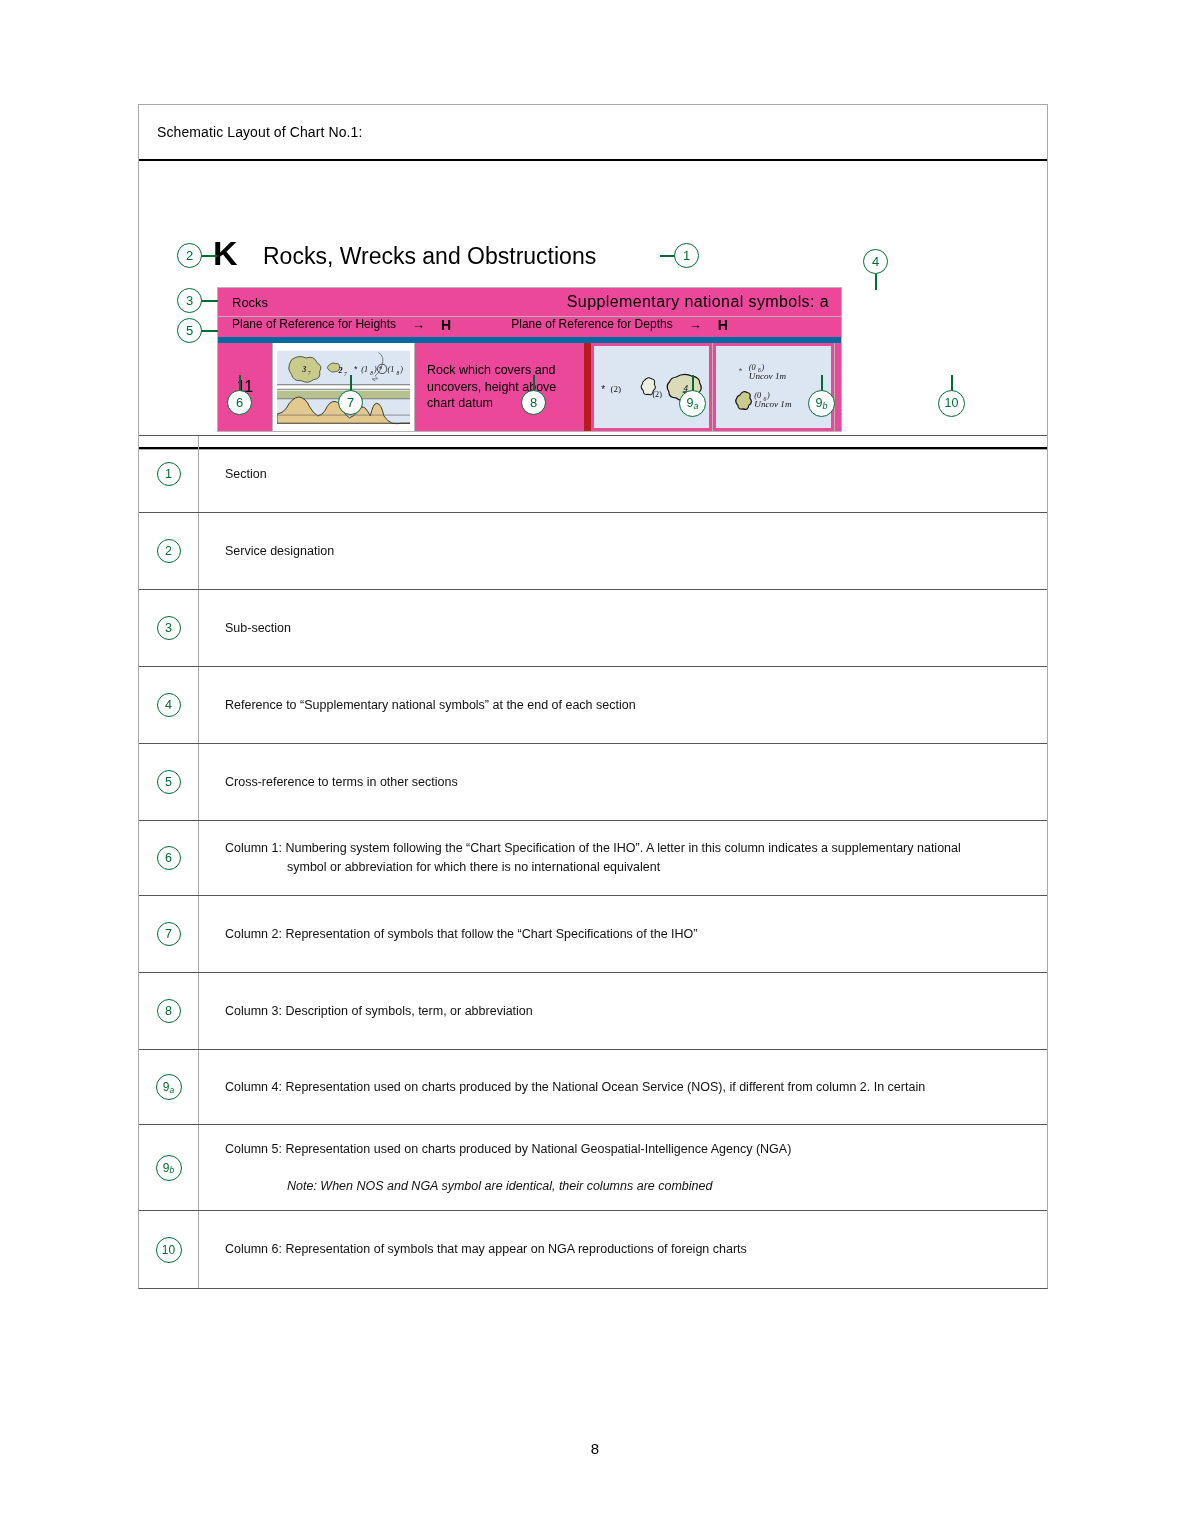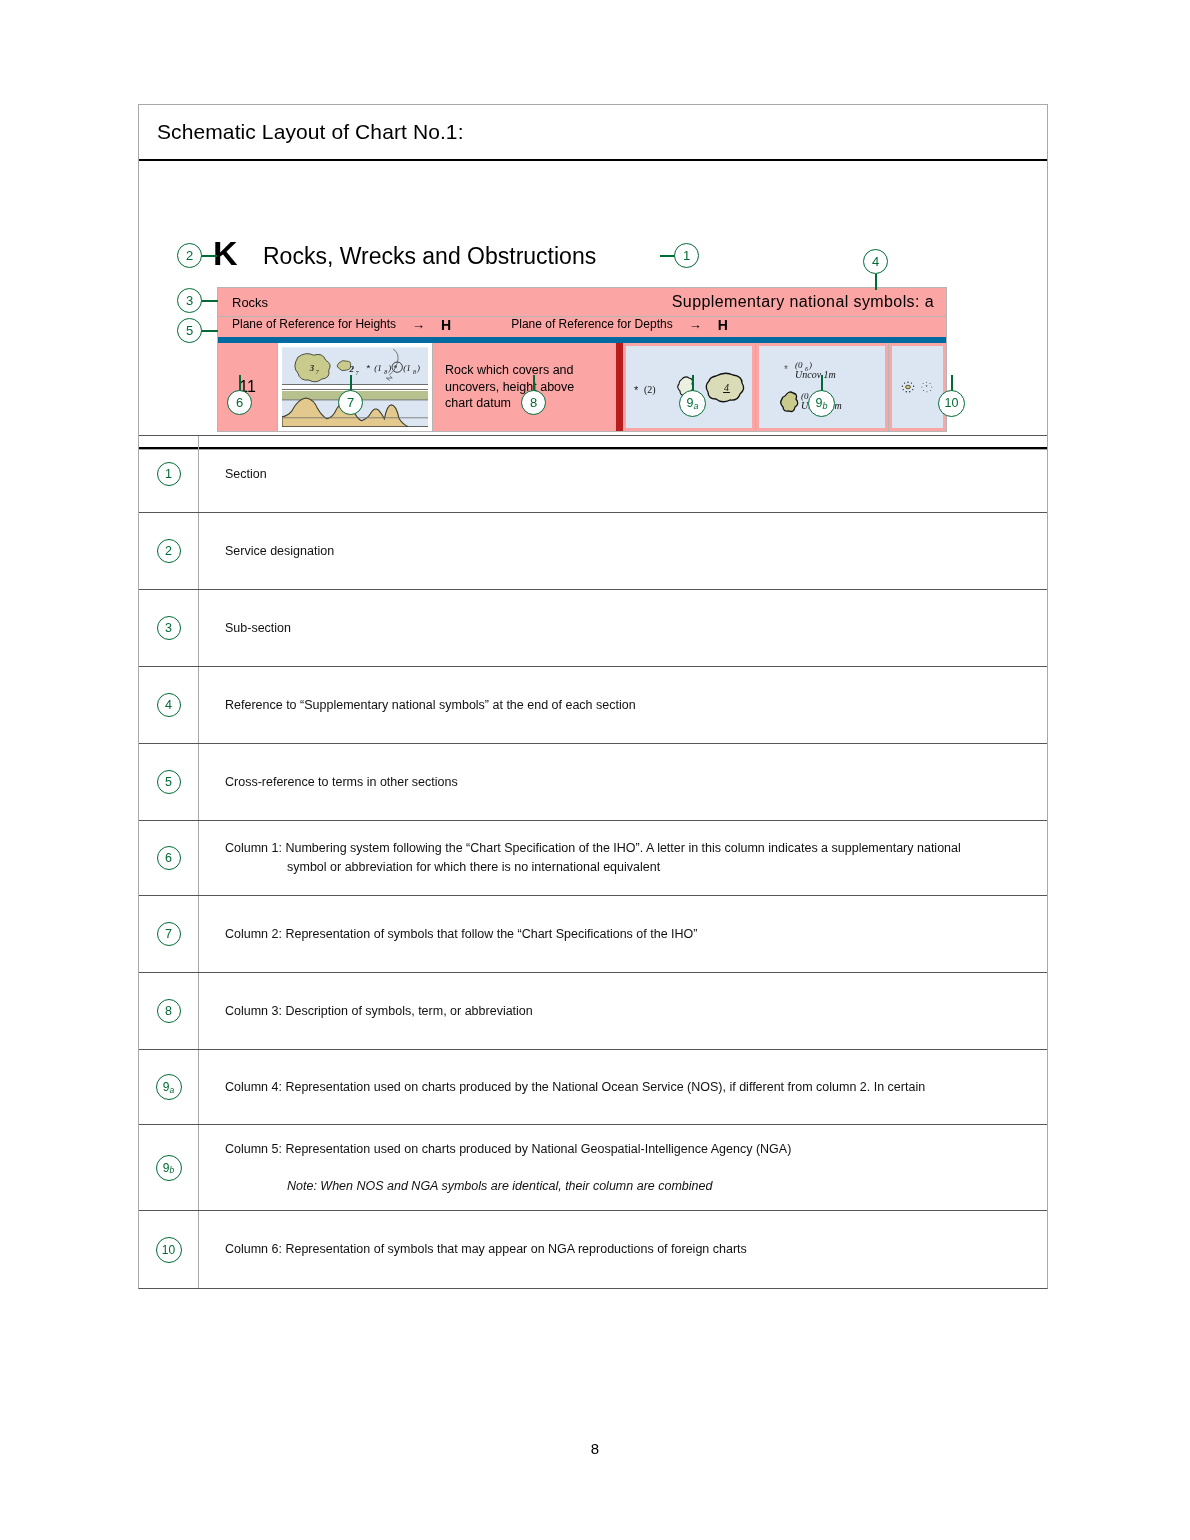--- a/index.html
+++ b/index.html
@@ -24,21 +24,21 @@
   }
 
   
   .title-band {
     height: 56px;
     border-bottom: 2px solid #000;
     display: flex; align-items: center;
     padding-left: 18px;
   }
   .title-band .title-text {
-    font-size: 21px; color: #000; letter-spacing: .1px;
+    font-size: 14px; color: #000; letter-spacing: .1px;
   }
 
   
   .schematic {
     position: relative;
     height: 288px;
     border-bottom: 2px solid #000;
   }
 
   
@@ -72,23 +72,23 @@
   }
   .sec-title {
     position: absolute; left: 124px; top: 82px;
     font-size: 23px; color: #000; white-space: nowrap;
   }
 
   
   .sym-table {
     position: absolute;
     left: 78px; top: 126px;
-    width: 730px;
+    width: 625px;
     border: 1px solid #b5b5b5;
-    background: #fca5a5;
+    background: #ec4899;
   }
   .sub-row {
     height: 29px;
     border-bottom: 1px solid #b5b5b5;
     display: flex; align-items: center; justify-content: space-between;
     padding: 0 12px 0 14px;
     font-size: 13px; color: #000;
   }
   .supp-note { font-size: 16px; letter-spacing: .4px; }
   .plane-row {
@@ -470,21 +470,21 @@
 
   <div class="lrow" style="min-height:86px">
     <div class="lkey">
       <span class="ring two">
           <span>9</span>
           <sub>b</sub>
         </span>
     </div>
     <div class="ltext">
       <span class="l1">Column 5: Representation used on charts produced by National Geospatial-Intelligence Agency (NGA)</span>
-      <span class="note">Note: When NOS and NGA symbols are identical, their column are combined</span>
+      <span class="note">Note: When NOS and NGA symbol are identical, their columns are combined</span>
     </div>
   </div>
 
   <div class="lrow" style="min-height:78px">
     <div class="lkey">
       <span class="ring two">10</span>
     </div>
     <div class="ltext">
       <span class="l1">Column 6: Representation of symbols that may appear on NGA reproductions of foreign charts</span>
     </div>

